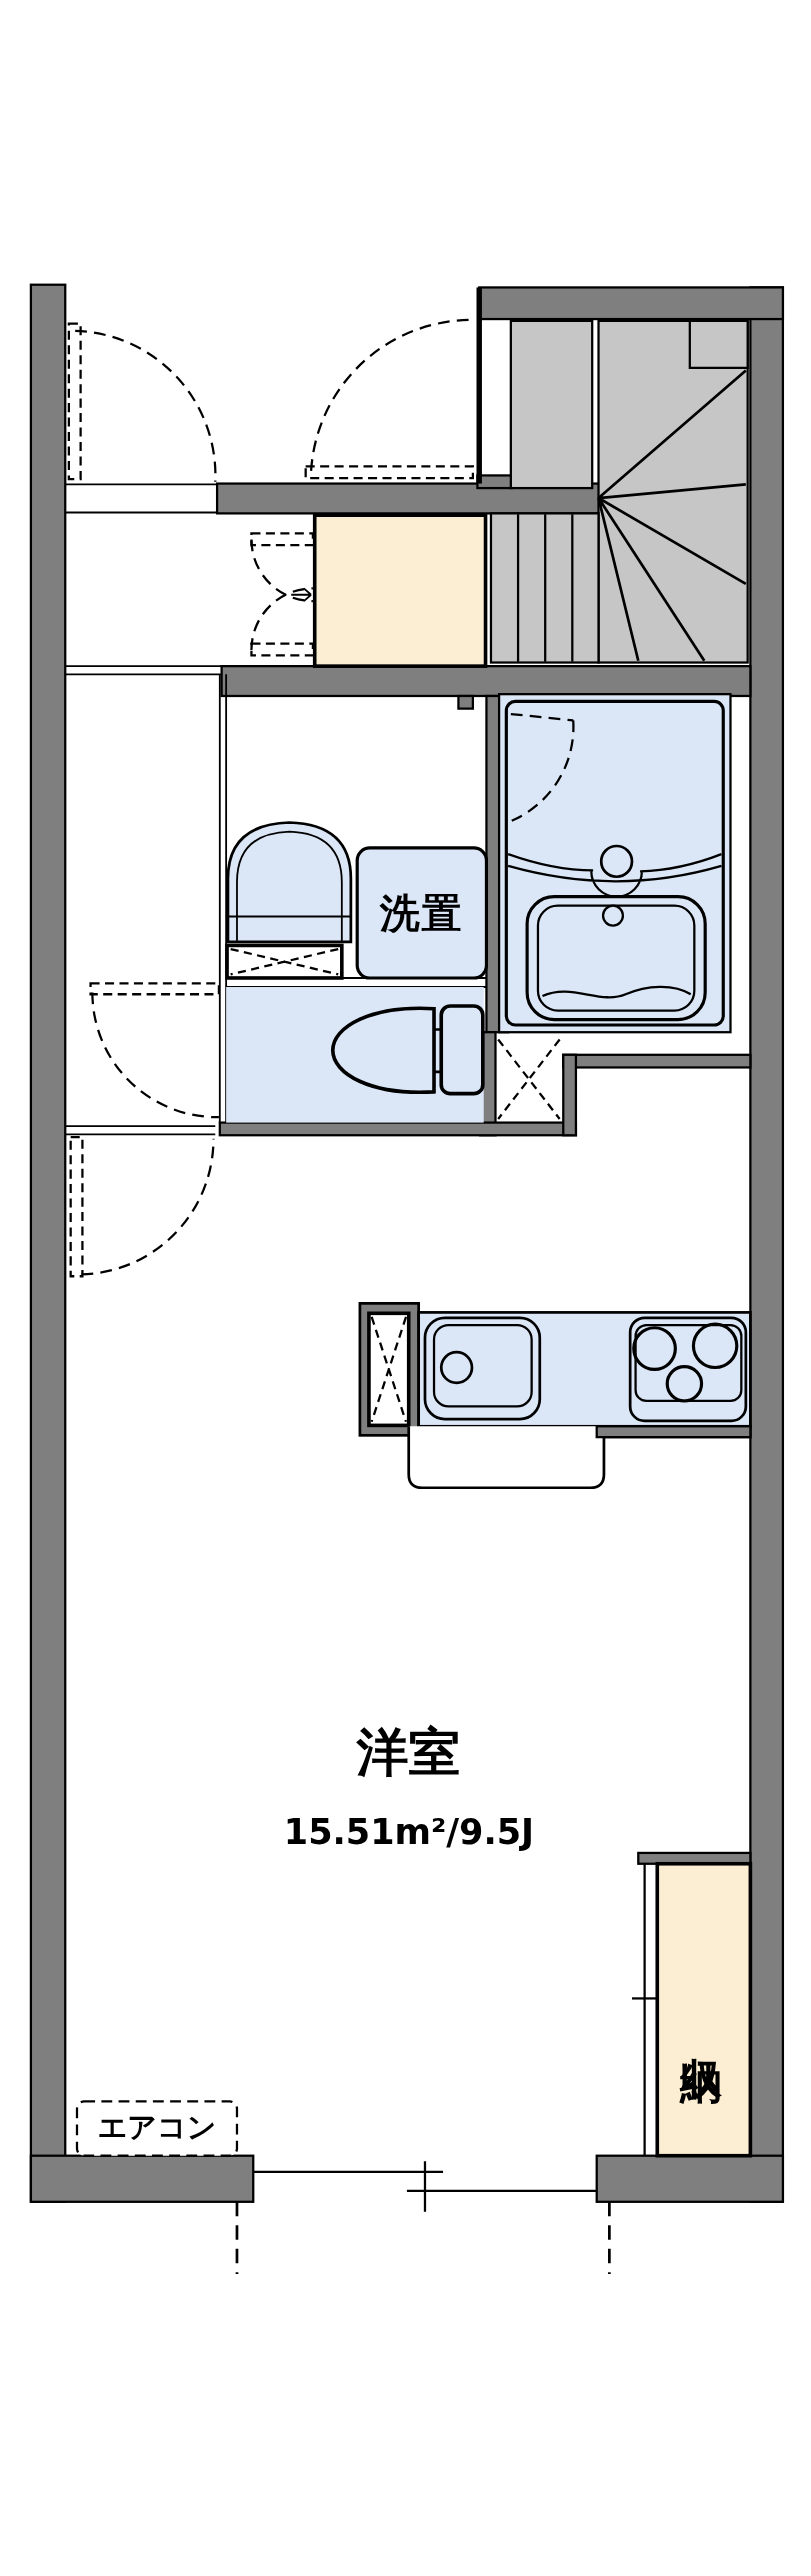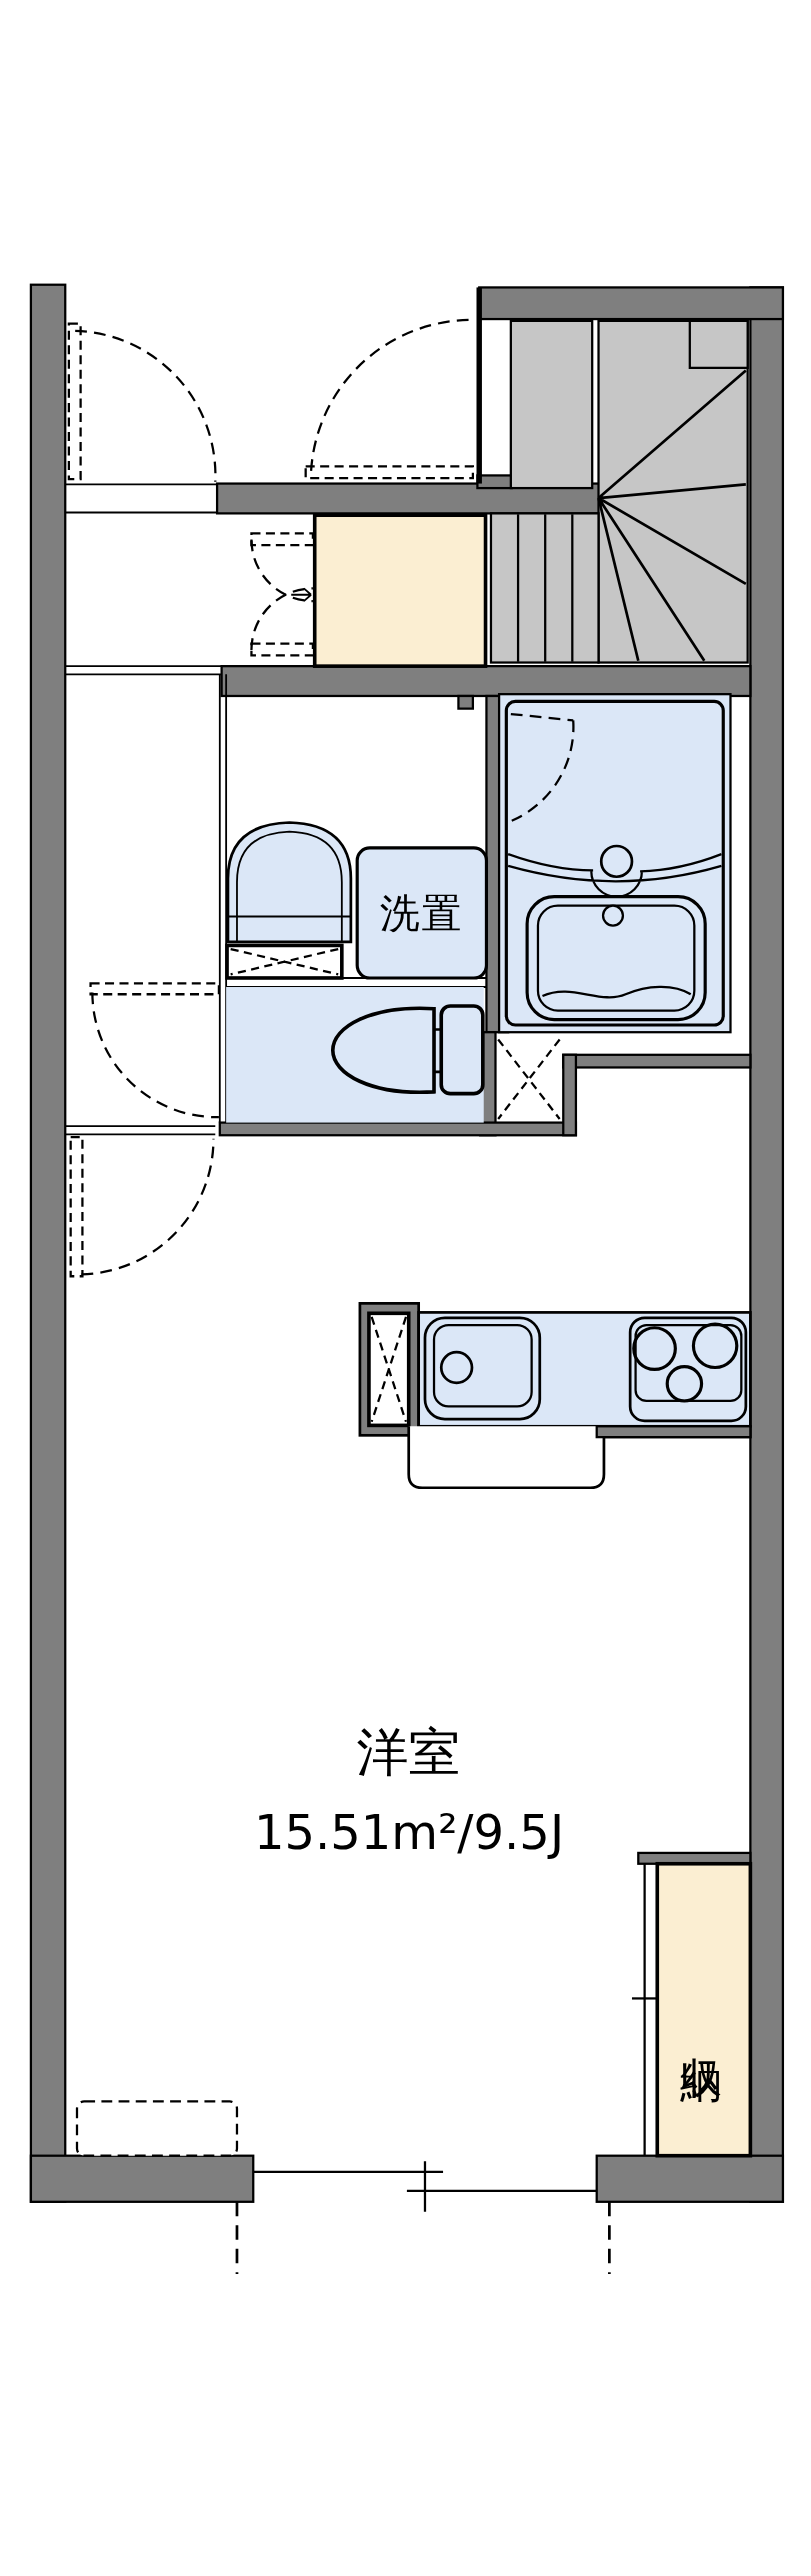--- a/index.html
+++ b/index.html
@@ -12,23 +12,23 @@
   #plan svg{position:absolute;left:0;top:0;}
   .wall{fill:var(--wall);stroke:var(--outline);stroke-width:2.5;}
   .stair{fill:var(--stair);stroke:var(--outline);stroke-width:2.5;}
   .blue{fill:var(--fixture);}
   .bluebox{fill:var(--fixture);stroke:var(--outline);}
   .cream{fill:var(--entry);stroke:var(--outline);stroke-width:4;}
   .ln{stroke:var(--outline);fill:none;}
   .dash{stroke:var(--outline);fill:none;stroke-dasharray:13 8;stroke-width:2.5;}
   .leaf{stroke:var(--outline);fill:none;stroke-dasharray:10 6;stroke-width:2.5;}
   .xdash{stroke:var(--outline);fill:none;stroke-dasharray:9 6;stroke-width:2.5;}
-  .lbl{position:absolute;display:flex;align-items:center;justify-content:center;}
+  .lbl{position:absolute;display:flex;align-items:center;justify-content:center;font-weight:bold;}
   #label-room{left:217px;top:1711px;width:383px;height:83px;font-size:52px;}
-  #label-area{left:127px;top:1804px;width:564px;height:56px;font-size:48px;}
+  #label-area{left:127px;top:1804px;width:564px;height:56px;font-size:35px;}
   #label-laundry{left:357px;top:848px;width:129px;height:130px;font-size:40px;letter-spacing:1.8px;}
   #label-storage{left:665px;top:1939px;width:72px;height:181px;font-size:42px;
                  writing-mode:vertical-rl;text-orientation:upright;letter-spacing:5.4px;}
   #label-aircon{left:77px;top:2101px;width:160px;height:54px;font-size:29px;}
 </style>
 </head>
 <body>
 
 <div id="plan">
   <svg width="812" height="2576" viewBox="0 0 898 2850">
@@ -170,14 +170,15 @@
     <g>
       <path class="ln" stroke-width="2.5" d="M280,2403 H490 M450,2424 H660 M470,2391 V2447"></path>
     </g>
     <path class="ln" stroke-width="3" stroke-dasharray="16 10" d="M262,2436 V2516 M674,2436 V2516"></path>
   </svg>
 
   <div id="label-room" class="lbl">洋室</div>
   <div id="label-area" class="lbl">15.51m²/9.5J</div>
   <div id="label-laundry" class="lbl">洗置</div>
   <div id="label-storage" class="lbl">収納</div>
+  <div id="label-aircon" class="lbl">エアコン</div>
 </div>
 
 
 </body></html>

